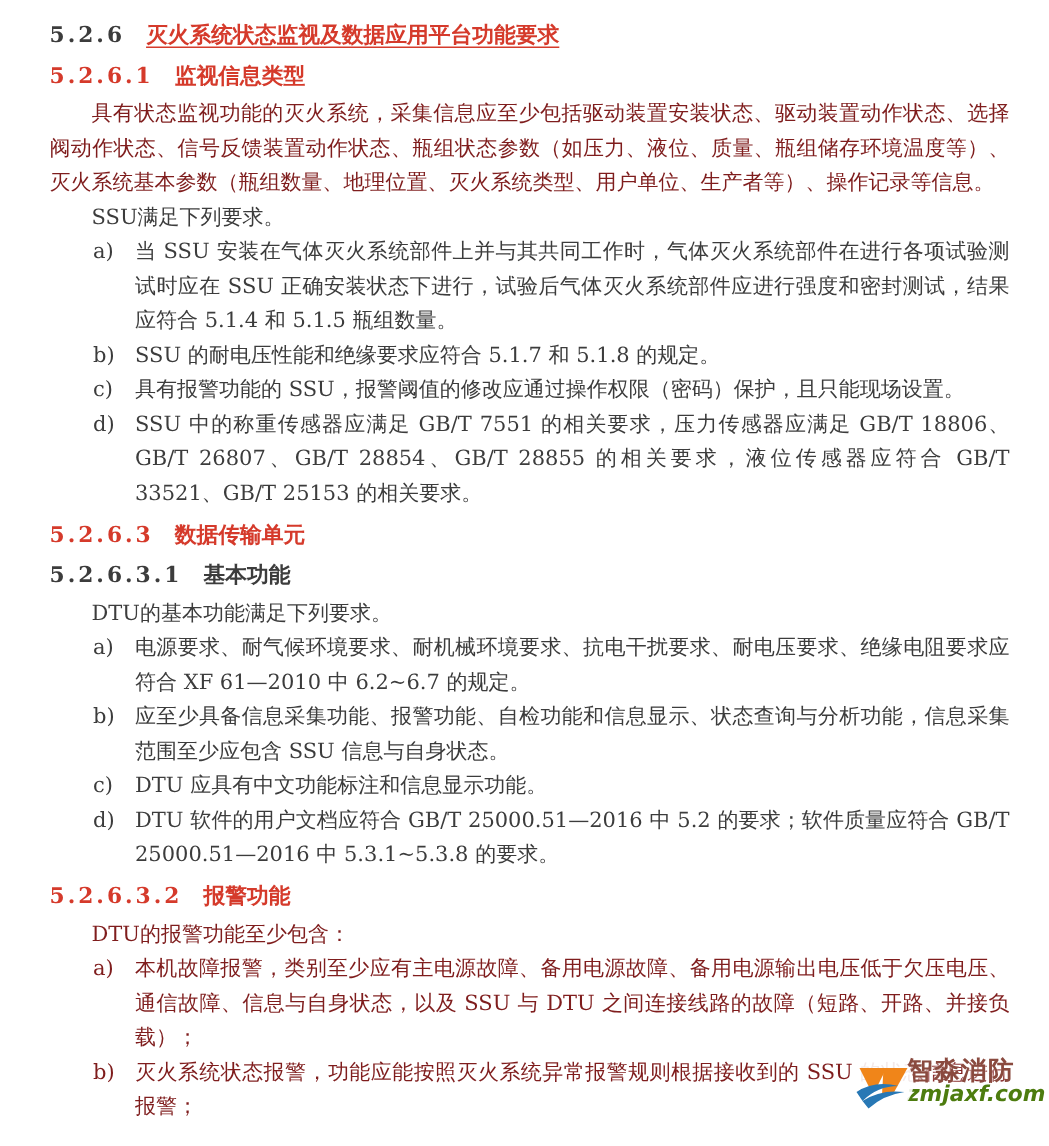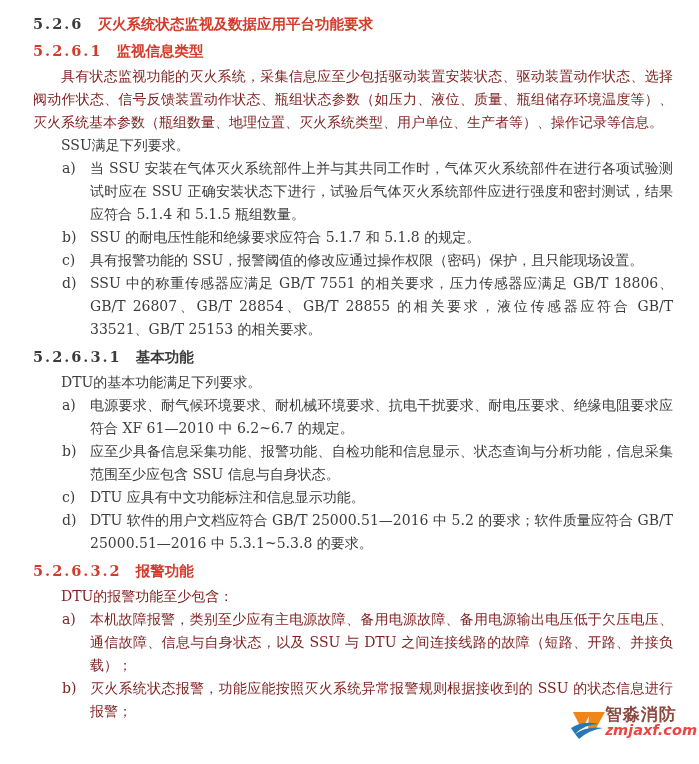--- a/index.html
+++ b/index.html
@@ -11,21 +11,21 @@
     font-size:14px;
     position:relative;
     overflow:hidden;
   }
   .doc{padding:8px 26px 0 33px;}
   .h{font-weight:bold;font-size:14.5px;line-height:23px;margin:4px 0 3px 0;white-space:nowrap;}
   .h .num{margin-right:14px;letter-spacing:2px;}
   .red{color:#d53a2b;}
   .soft-red{color:#7f1d1d;}
   .black{color:#3c3c3c;}
-  .underline{text-underline-offset:3px;}
+  .underline{text-decoration:underline;text-underline-offset:3px;}
   .para{margin:0;line-height:23px;text-align:justify;}
   .indent{text-indent:2em;}
   .list{margin:0 0 0 29px;}
   .li{display:flex;line-height:23px;}
   .li .marker{width:28px;flex:none;}
   .li .txt{flex:1;text-align:justify;}
   .watermark{
     position:absolute;right:2px;bottom:20px;
     display:flex;align-items:center;
     pointer-events:none;
@@ -33,21 +33,21 @@
   .wm-logo{width:46px;height:44px;flex:none;margin-right:-6px;position:relative;z-index:2;}
   .wm-text{display:flex;flex-direction:column;line-height:1.1;}
   .wm-brand{
     font-family:"DejaVu Sans","Liberation Sans",sans-serif;
     font-weight:bold;font-size:17px;color:#8a4a3f;
     text-shadow:0 0 2px #ffffff;
     letter-spacing:1px;
   }
   .wm-site{
     font-family:"DejaVu Sans","Liberation Sans",sans-serif;
-    font-weight:bold;font-style:italic;font-size:14.5px;color:#ef4444;
+    font-weight:bold;font-style:italic;font-size:14.5px;color:#4d7c0f;
     text-shadow:-1px 0 0 #fff,1px 0 0 #fff,0 1px 0 #fff,0 -1px 0 #fff;
   }
 </style>
 </head>
 <body>
 
 <div class="doc">
 
   <div class="h">
     <span class="num black">5.2.6</span><span class="red underline">灭火系统状态监视及数据应用平台功能要求</span>
@@ -74,20 +74,23 @@
     <div class="li">
       <span class="marker">c)</span>
       <span class="txt">具有报警功能的 SSU，报警阈值的修改应通过操作权限（密码）保护，且只能现场设置。</span>
     </div>
     <div class="li">
       <span class="marker">d)</span>
       <span class="txt">SSU 中的称重传感器应满足 GB/T 7551 的相关要求，压力传感器应满足 GB/T 18806、GB/T 26807、GB/T 28854、GB/T 28855 的相关要求，液位传感器应符合 GB/T 33521、GB/T 25153 的相关要求。</span>
     </div>
   </div>
 
+  <div class="h red">
+    <span class="num">5.2.6.3</span><span>数据传输单元</span>
+  </div>
 
   <div class="h black">
     <span class="num">5.2.6.3.1</span><span>基本功能</span>
   </div>
 
   <p class="para indent">DTU的基本功能满足下列要求。</p>
 
   <div class="list">
     <div class="li">
       <span class="marker">a)</span>

